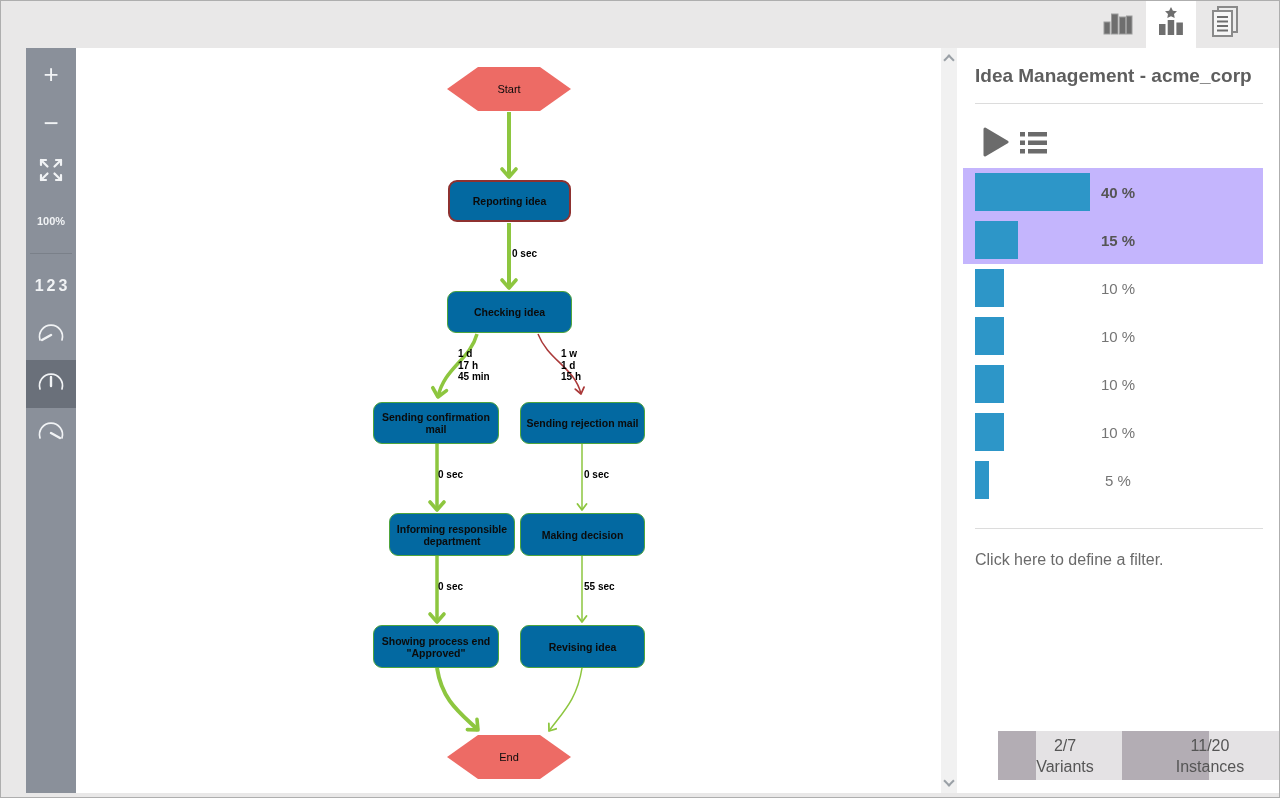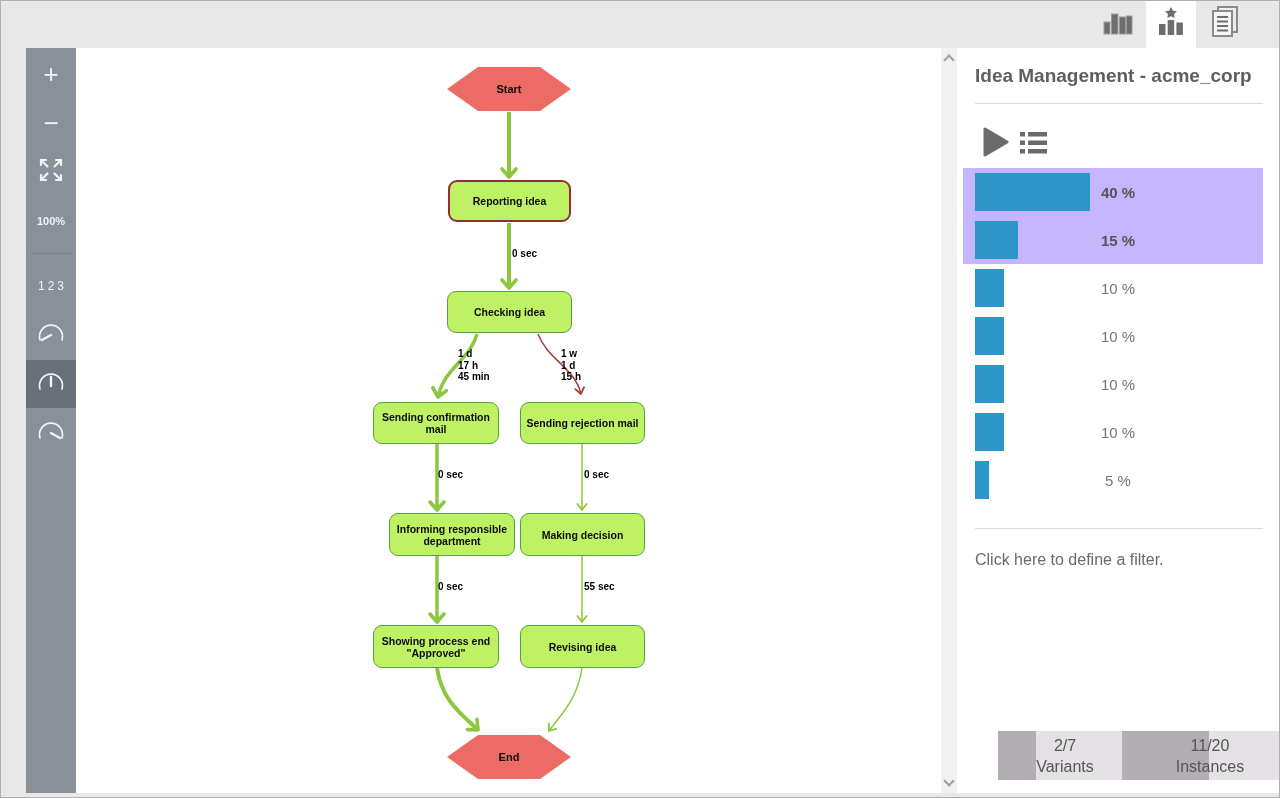--- a/index.html
+++ b/index.html
@@ -16,36 +16,36 @@
   .tab{position:absolute;top:0;height:48px;display:flex;align-items:center;justify-content:center;cursor:pointer;}
   .tab.active{background:#ffffff;}
 
   
   .toolbar{position:absolute;left:26px;top:48px;width:50px;height:745px;background:#8a909a;z-index:5;}
   .tbtn{position:absolute;left:0;width:50px;height:48px;display:flex;align-items:center;justify-content:center;
         color:#f1f3f5;cursor:pointer;}
   .tbtn.sel{background:#6a707a;}
   .tbtn .zi{font-size:26px;font-weight:400;line-height:1;}
   .tbtn .pct{font-size:11px;font-weight:bold;}
-  .tbtn .freq{font-size:12px;font-weight:normal;letter-spacing:3px;padding-left:3px;}
+  .tbtn .freq{font-size:16px;font-weight:bold;letter-spacing:3px;padding-left:3px;}
   .tdiv{position:absolute;left:4px;width:42px;top:205px;border-top:1px solid #7a8089;}
 
   
   .canvas{position:absolute;left:76px;top:48px;width:865px;height:745px;background:#ffffff;z-index:1;}
   .canvas svg.edges{position:absolute;left:0;top:0;}
   .pnode{
-    position:absolute;background:#bef264;border:1px solid #4fa53d;border-radius:9px;
+    position:absolute;background:#0369a1;border:1px solid #4fa53d;border-radius:9px;
     display:flex;align-items:center;justify-content:center;text-align:center;
     font-size:10.5px;font-weight:bold;color:#0b0b0b;line-height:12px;white-space:pre-line;
     box-sizing:border-box;cursor:pointer;z-index:3;
   }
   .pnode.highlight{border:2px solid #8e3130;}
   .hexlabel{
     position:absolute;display:flex;align-items:center;justify-content:center;
-    font-size:11px;font-weight:bold;color:#0b0b0b;z-index:3;cursor:pointer;background:transparent;
+    font-size:11px;font-weight:normal;color:#0b0b0b;z-index:3;cursor:pointer;background:transparent;
   }
   .elabel{
     position:absolute;font-size:10px;font-weight:bold;color:#000;line-height:11.5px;
     white-space:pre-line;z-index:2;
   }
 
   
   .vscroll{position:absolute;left:941px;top:48px;width:16px;height:745px;background:#f1f1f1;z-index:5;}
   .chev{position:absolute;left:4px;width:6px;height:6px;border-right:2px solid #9aa0a6;border-bottom:2px solid #9aa0a6;}
   .chev.up{top:8px;transform:rotate(-135deg);}

